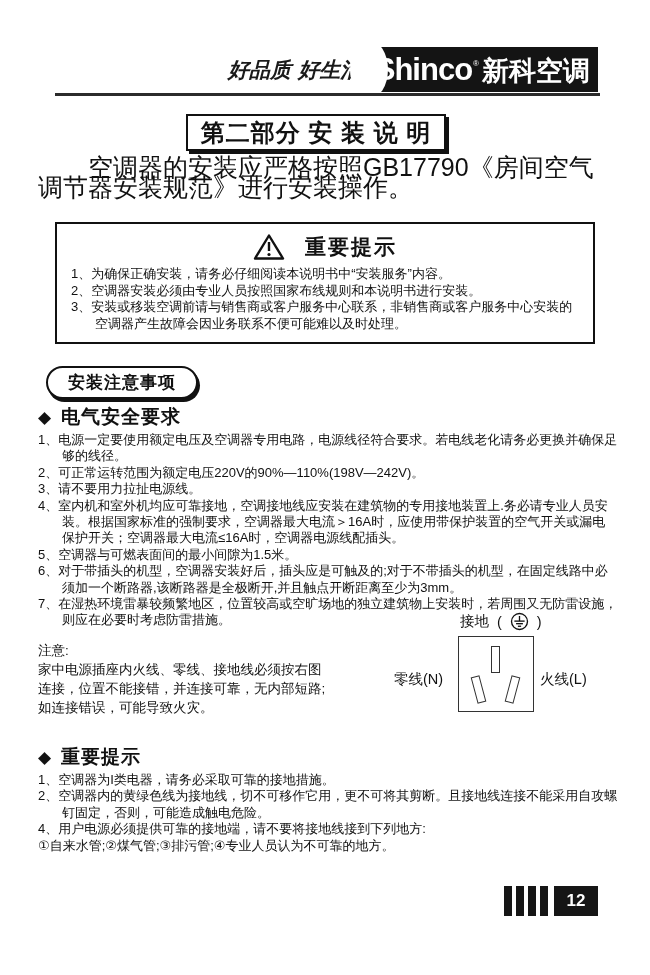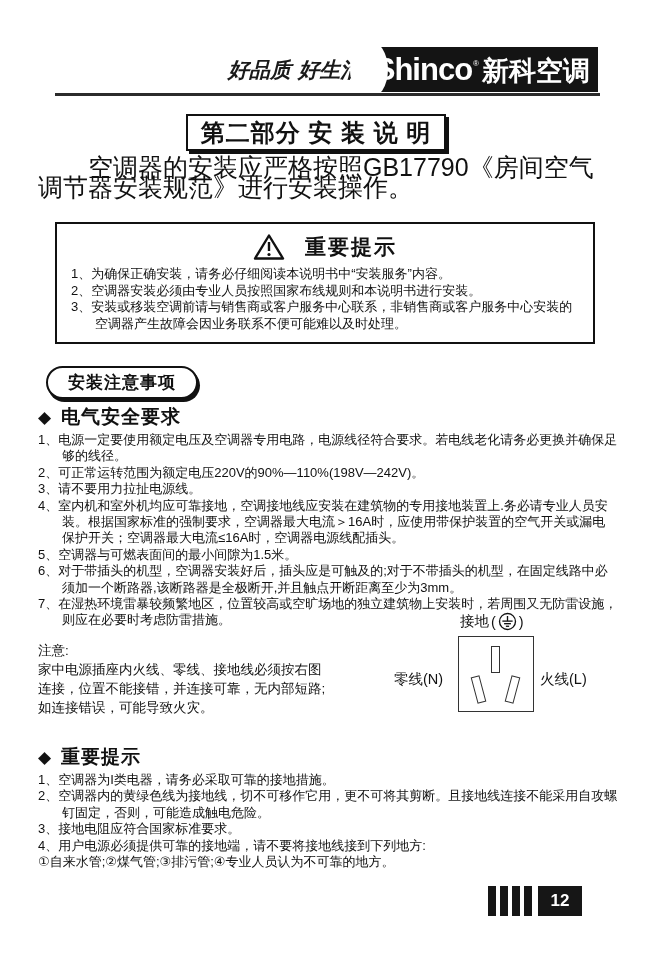--- a/index.html
+++ b/index.html
@@ -52,33 +52,33 @@
   
   .list{position:absolute;left:38px;width:580px;font-size:13px;line-height:16.4px;color:#111;}
   .list-elec{top:432px;}
   .list-ground{top:772px;}
   .footnote{text-indent:0;padding-left:0;}
 
   
   .note{position:absolute;left:38px;top:641px;width:340px;font-size:13.5px;line-height:19px;
         white-space:pre-line;}
   .plug{position:absolute;left:388px;top:612px;width:220px;height:112px;}
-  .plug-ground-label{position:absolute;left:72px;top:0;display:flex;align-items:center;gap:2px;
+  .plug-ground-label{position:absolute;left:72px;top:0;display:flex;align-items:center;gap:8px;
                      font-size:14.5px;white-space:nowrap;}
   .plug-box{position:absolute;left:70px;top:24px;width:76px;height:76px;border:1.5px solid #333;
             box-sizing:border-box;background:#fff;}
   .slot{position:absolute;border:1.5px solid #333;background:#fff;box-sizing:border-box;}
   .slot-ground{left:32px;top:9px;width:9px;height:27px;}
   .slot-neutral{left:15px;top:39px;width:9px;height:27px;transform:rotate(-15deg);}
   .slot-live{left:49px;top:39px;width:9px;height:27px;transform:rotate(15deg);}
   .plug-neutral-label{position:absolute;left:6px;top:58px;font-size:14.5px;white-space:nowrap;}
   .plug-live-label{position:absolute;left:152px;top:58px;font-size:14.5px;white-space:nowrap;}
 
   
-  .footer{position:absolute;left:488px;top:886px;display:flex;align-items:center;}
+  .footer{position:absolute;left:504px;top:886px;display:flex;align-items:center;}
   .fbar{width:8px;height:30px;background:#161616;margin-right:4px;}
   .page-num{width:44px;height:30px;background:#161616;color:#fff;display:flex;align-items:center;
             justify-content:center;font-size:17px;font-weight:bold;margin-left:2px;}
 </style>
 </head>
 <body>
 
 <div class="page">
 
   <div class="slogan">好品质 好生活</div>
@@ -157,21 +157,20 @@
     <div class="plug-live-label">火线(L)</div>
   </div>
 
   <div class="sec-head sec-ground">
     <span class="diamond">◆</span>
     <span class="sec-title">重要提示</span>
   </div>
   <div class="list list-ground">
     <div class="hang">1、空调器为I类电器，请务必采取可靠的接地措施。</div>
     <div class="hang">2、空调器内的黄绿色线为接地线，切不可移作它用，更不可将其剪断。且接地线连接不能采用自攻螺钉固定，否则，可能造成触电危险。</div>
-    <div class="hang">3、接地电阻应符合国家标准要求。</div>
     <div class="hang">4、用户电源必须提供可靠的接地端，请不要将接地线接到下列地方:</div>
     <div class="footnote">①自来水管;②煤气管;③排污管;④专业人员认为不可靠的地方。</div>
   </div>
 
   <div class="footer">
     <div class="fbar"></div>
     <div class="fbar"></div>
     <div class="fbar"></div>
     <div class="fbar"></div>
     <div class="page-num">12</div>

